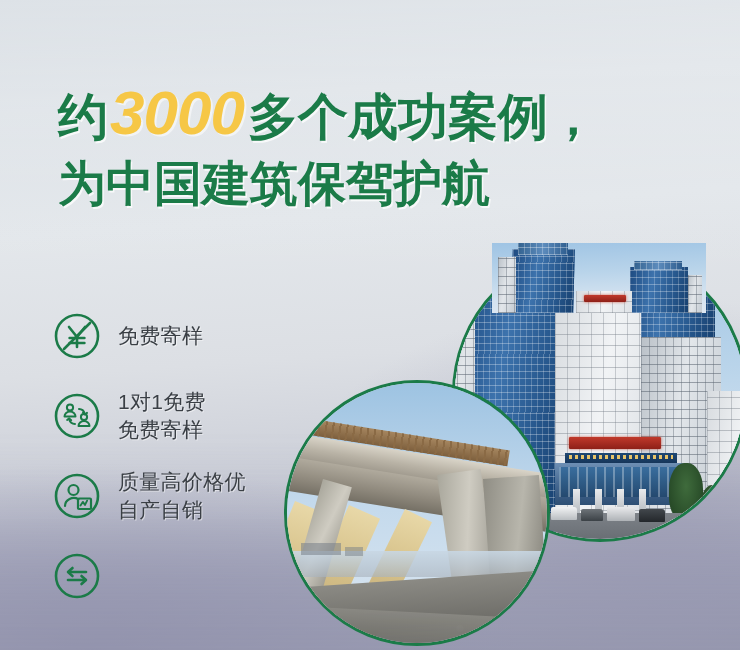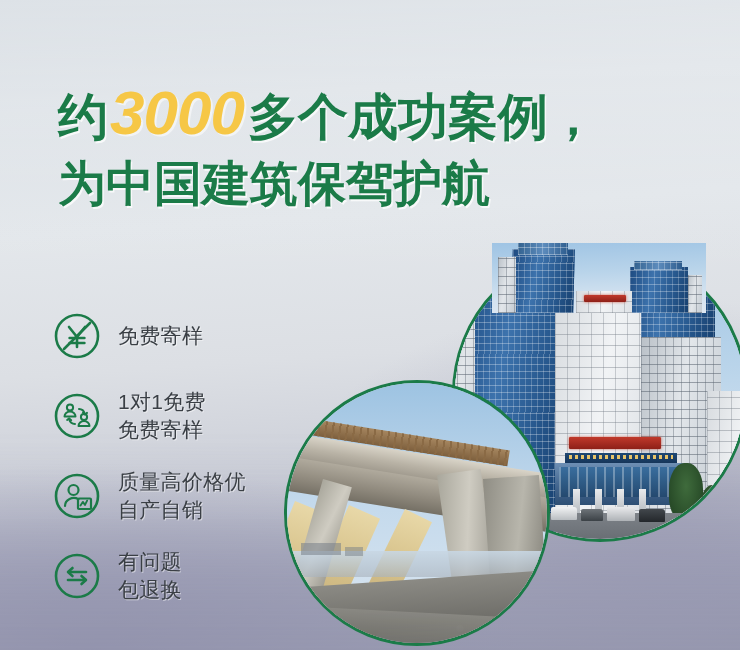--- a/index.html
+++ b/index.html
@@ -411,20 +411,16 @@
     <div class="feature">
       <span class="feature-icon">
         <svg viewBox="0 0 50 50" xmlns="http://www.w3.org/2000/svg">
           <circle cx="25" cy="25" r="21" fill="none" stroke="#1b7b48" stroke-width="2.6"></circle>
           <path d="M34 21 H16.5" fill="none" stroke="#1b7b48" stroke-width="2.6" stroke-linecap="round"></path>
           <path d="M20.5 17 L16 21 L20.5 25" fill="none" stroke="#1b7b48" stroke-width="2.6" stroke-linecap="round" stroke-linejoin="round"></path>
           <path d="M16 29 H33.5" fill="none" stroke="#1b7b48" stroke-width="2.6" stroke-linecap="round"></path>
           <path d="M29.5 25 L34 29 L29.5 33" fill="none" stroke="#1b7b48" stroke-width="2.6" stroke-linecap="round" stroke-linejoin="round"></path>
         </svg>
       </span>
-      <span class="feature-text">
-        <span class="ln">有问题</span>
-        <span class="ln">包退换</span>
-      </span>
     </div>
 
   </div>
 </div>
 
 </body></html>

